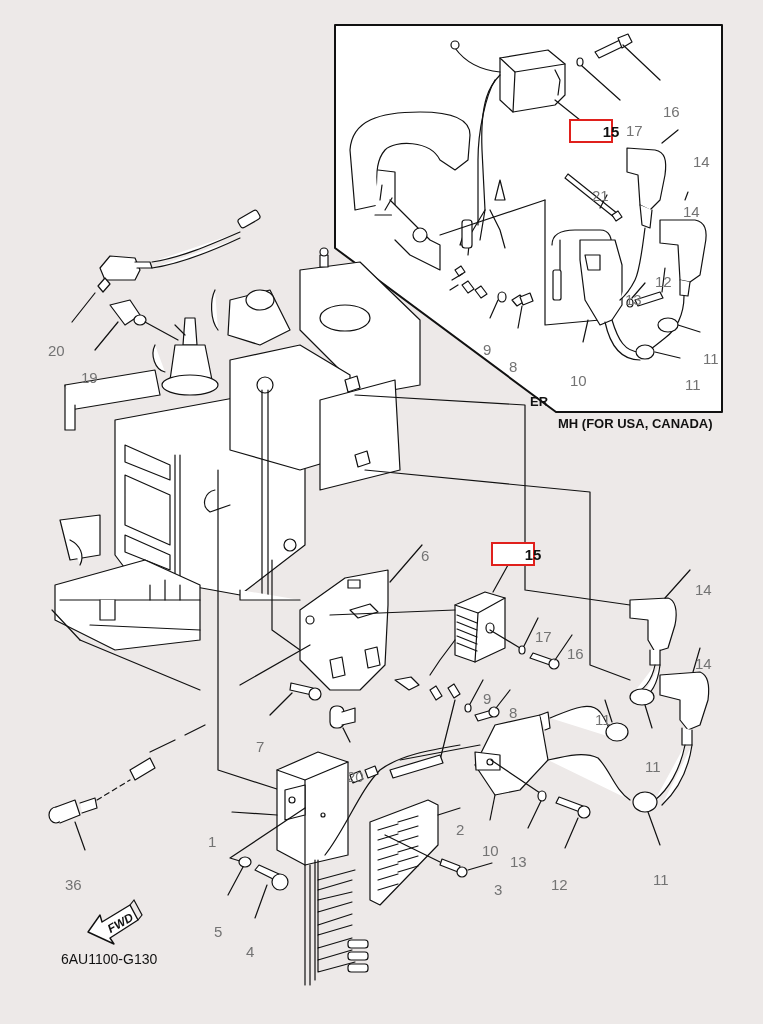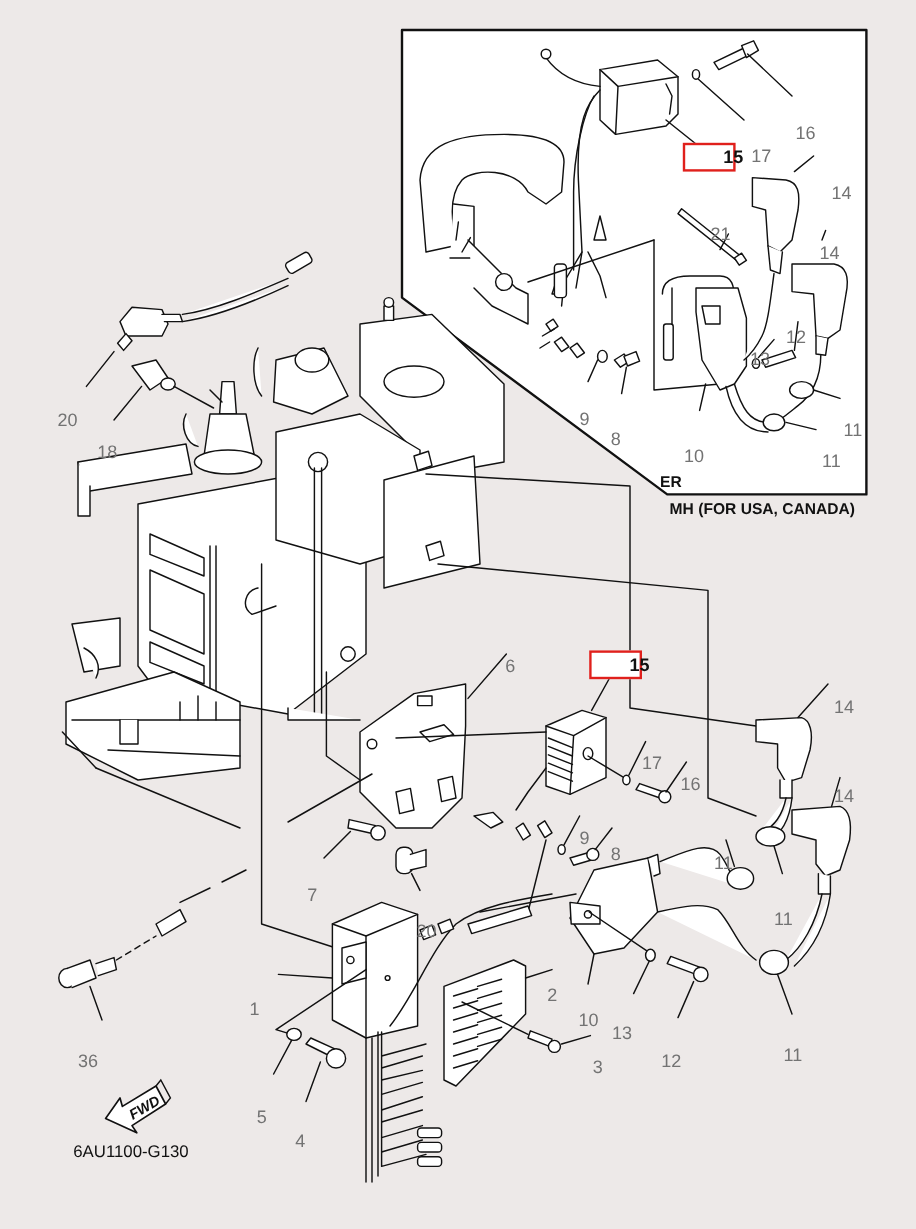--- a/index.html
+++ b/index.html
@@ -335,24 +335,24 @@
 <div class="lbl" style="left:592px;top:162px;">21</div>
 <div class="lbl" style="left:683px;top:178px;">14</div>
 <div class="lbl" style="left:655px;top:248px;">12</div>
 <div class="lbl" style="left:625px;top:266px;">13</div>
 <div class="lbl" style="left:483px;top:316px;">9</div>
 <div class="lbl" style="left:703px;top:325px;">11</div>
 <div class="lbl" style="left:509px;top:333px;">8</div>
 <div class="lbl" style="left:570px;top:347px;">10</div>
 <div class="lbl" style="left:685px;top:351px;">11</div>
 <div class="note" style="left:558px;top:375px;margin-top:40px;">MH (FOR USA, CANADA)</div>
-<div class="note" style="left:550px;top:393px;">ER</div>
+<div class="note" style="left:530px;top:393px;">ER</div>
 
 <div class="lbl" style="left:48px;top:317px;">20</div>
-<div class="lbl" style="left:81px;top:344px;">18</div>
+<div class="lbl" style="left:81px;top:344px;">19</div>
 <div class="lbl" style="left:421px;top:522px;">6</div>
 <div class="hl" style="left:491px;top:542px;width:38px;height:24px;">15</div>
 <div class="lbl" style="left:695px;top:556px;">14</div>
 <div class="lbl" style="left:535px;top:603px;">17</div>
 <div class="lbl" style="left:567px;top:620px;">16</div>
 <div class="lbl" style="left:695px;top:630px;">14</div>
 <div class="lbl" style="left:483px;top:665px;">9</div>
 <div class="lbl" style="left:509px;top:679px;">8</div>
 <div class="lbl" style="left:595px;top:686px;">11</div>
 <div class="lbl" style="left:256px;top:713px;">7</div>

